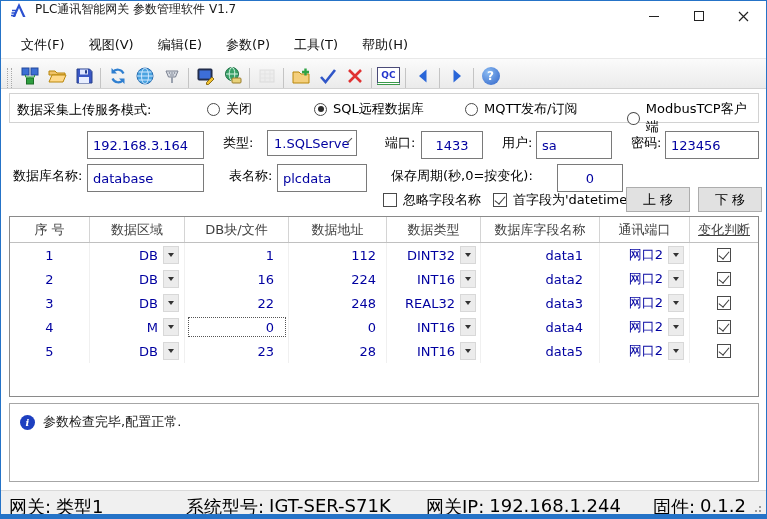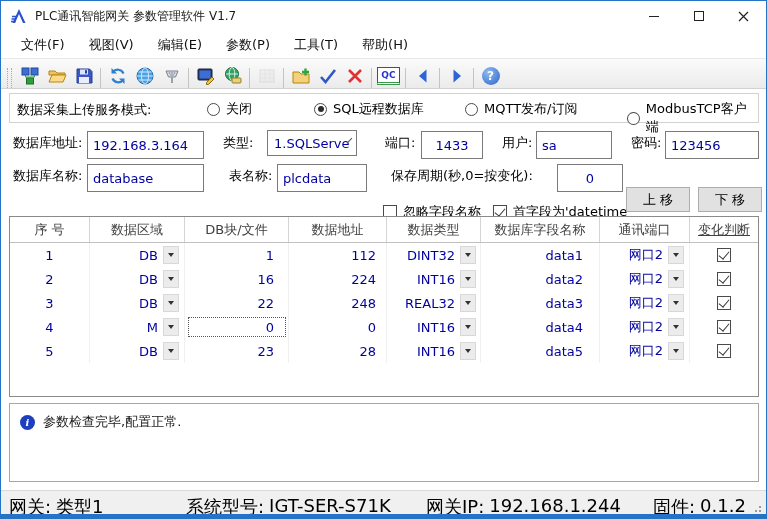--- a/index.html
+++ b/index.html
@@ -4,21 +4,21 @@
 <style>
   * { margin:0; padding:0; box-sizing:border-box; }
   html,body { background:#9aa7b8; }
   #window {
     position:relative; width:767px; height:519px; background:#ffffff;
     border:1px solid #2573c7; overflow:hidden;
     font-family:"DejaVu Sans","Liberation Sans",sans-serif; font-size:13px; color:#000;
   }
   
   .titlebar { position:absolute; left:0; top:0; width:100%; height:30px; background:#fff;
-    display:flex; align-items:center; }
+    display:flex; }
   .app-icon { margin:0 7px 0 9px; display:flex; }
   .title-text { font-size:12px; color:#1a1a1a; }
   .win-controls { position:absolute; right:0; top:0; height:30px; display:flex; }
   .win-btn { width:45px; height:30px; display:flex; align-items:center; justify-content:center; }
   .glyph-min { width:10px; height:1px; background:#222; }
   .glyph-max { width:10px; height:10px; border:1px solid #222; }
   
   .menubar { position:absolute; left:0; top:30px; width:100%; height:27px; background:#fff;
     display:flex; align-items:center; padding-left:8px; }
   .menu-item { padding:4px 12px; font-size:13px; color:#111; }
@@ -45,21 +45,21 @@
   .radio-opt.selected .radio-circ::after { content:""; width:6px; height:6px; border-radius:50%; background:#2b2b2b; }
   
   .flabel { position:absolute; height:24px; line-height:24px; color:#000; }
   .finput { position:absolute; height:24px; border:1px solid #7a7a7a; color:#0000a0;
     font-family:inherit; font-size:13px; padding:13px 5px; background:#fff; outline:none; }
   .center { text-align:center; }
   .combo { position:absolute; height:26px; border:1px solid #7a7a7a; background:#fff;
     display:flex; align-items:center; justify-content:space-between; padding:0 6px; color:#0000a0; }
   .chev { width:7px; height:7px; border-right:1.6px solid #555; border-bottom:1.6px solid #555;
     transform:rotate(45deg) translate(-2px,-2px); }
-  .cb-row { position:absolute; display:flex; align-items:center; gap:6px;margin-top:12px; }
+  .cb-row { position:absolute; display:flex; align-items:center; gap:6px; }
   .cb-box { width:14px; height:14px; border:1px solid #4a4a4a; background:#fff; position:relative; }
   .cb-row.checked .cb-box::after, .grid-cb.checked::after { content:""; position:absolute; left:3px; top:0px;
     width:5px; height:9px; border-right:1.8px solid #3a3a3a; border-bottom:1.8px solid #3a3a3a; transform:rotate(40deg); }
   .btn { position:absolute; width:64px; height:25px; background:#e1e1e1; border:1px solid #adadad;
     display:flex; align-items:center; justify-content:center; font-size:13px; color:#000; }
   
   .grid { position:absolute; left:8px; top:215px; width:750px; height:181px;
     border:1px solid #8a8a8a; background:#fff; }
   .gheader { display:flex; height:26px; border-bottom:1px solid #c0c0c0; }
   .th { display:flex; align-items:center; justify-content:center; border-right:1px solid #d4d4d4;
@@ -262,21 +262,20 @@
     <span class="radio-opt" style="left:455px">
       <span class="radio-circ"></span>
       <span>MQTT发布/订阅</span>
     </span>
     <span class="radio-opt" style="left:617px">
       <span class="radio-circ"></span>
       <span>ModbusTCP客户端</span>
     </span>
   </div>
 
-  <span class="flabel" style="left:12px; top:130px">数据库地址:</span>
   <input class="finput" style="left: 86px; top: 130px; width: 117px;" value="192.168.3.164">
   <span class="flabel" style="left:222px; top:130px">类型:</span>
   <div class="combo" style="left:266px; top:129px; width:90px">
     <span>1.SQLServe</span>
     <span class="chev"></span>
   </div>
   <span class="flabel" style="left:384px; top:130px">端口:</span>
   <input class="finput center" style="left: 420px; top: 130px; width: 62px;" value="1433">
   <span class="flabel" style="left:501px; top:130px">用户:</span>
   <input class="finput" style="left: 535px; top: 130px; width: 76px;" value="sa">

